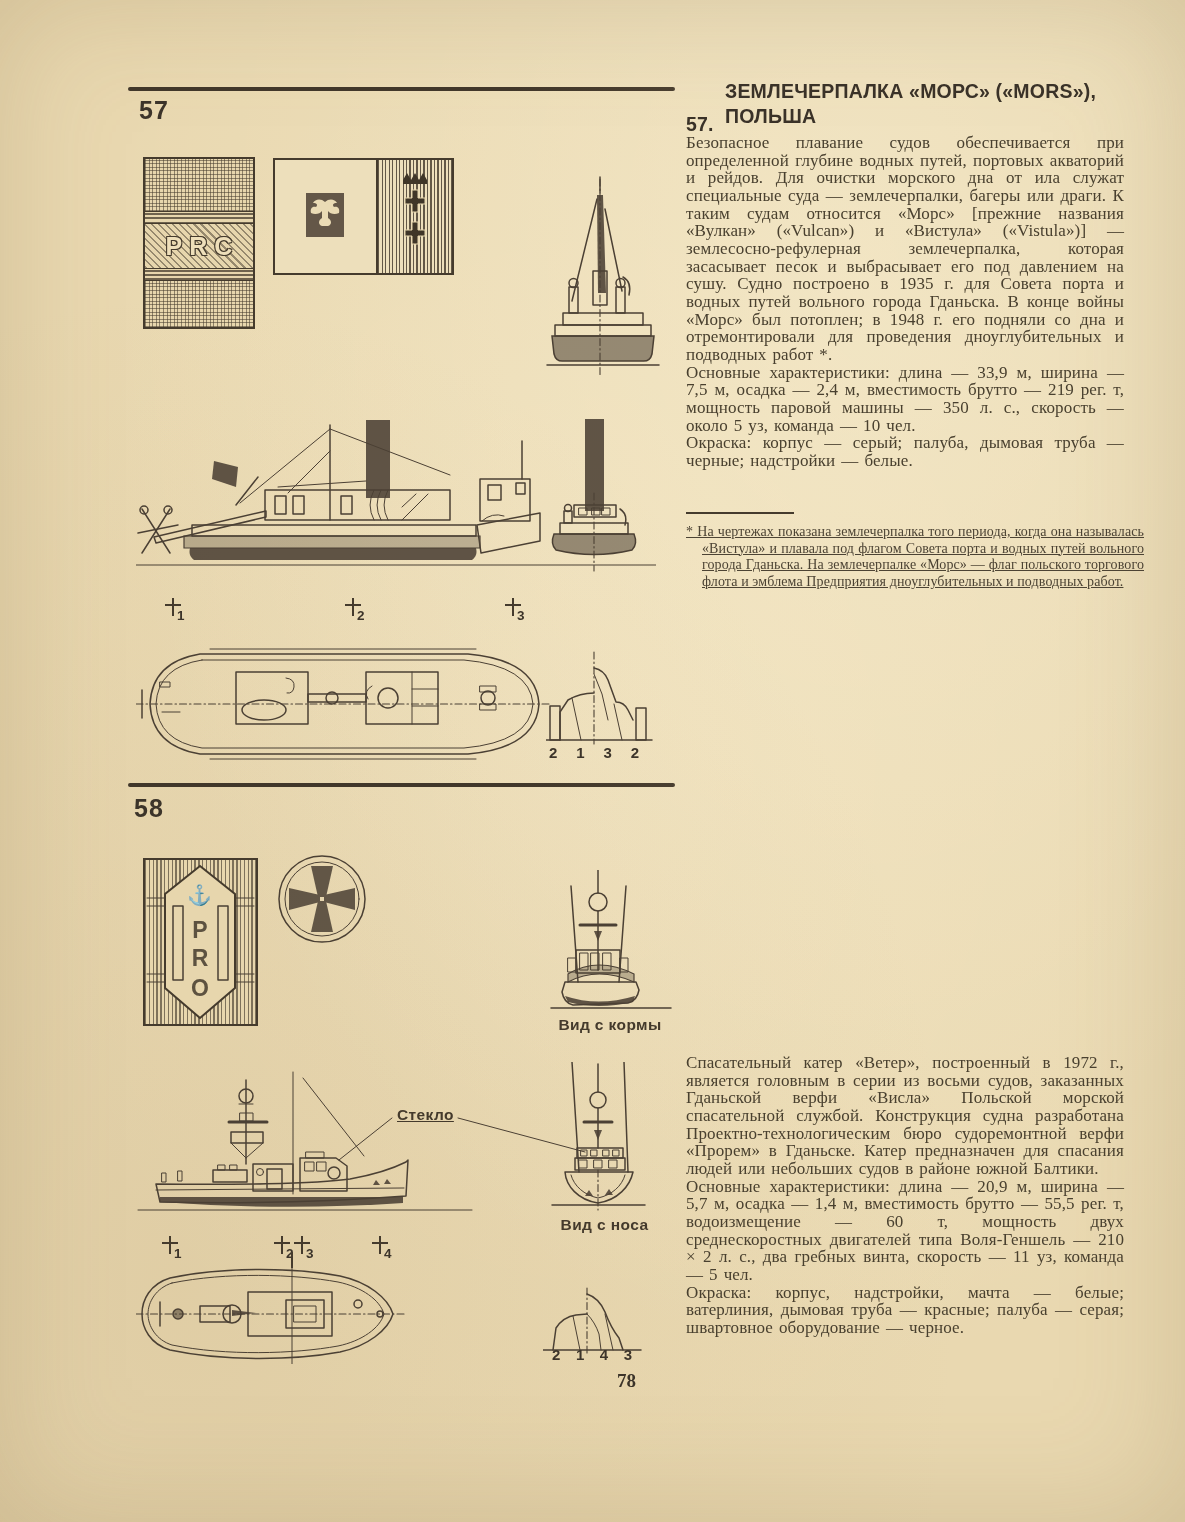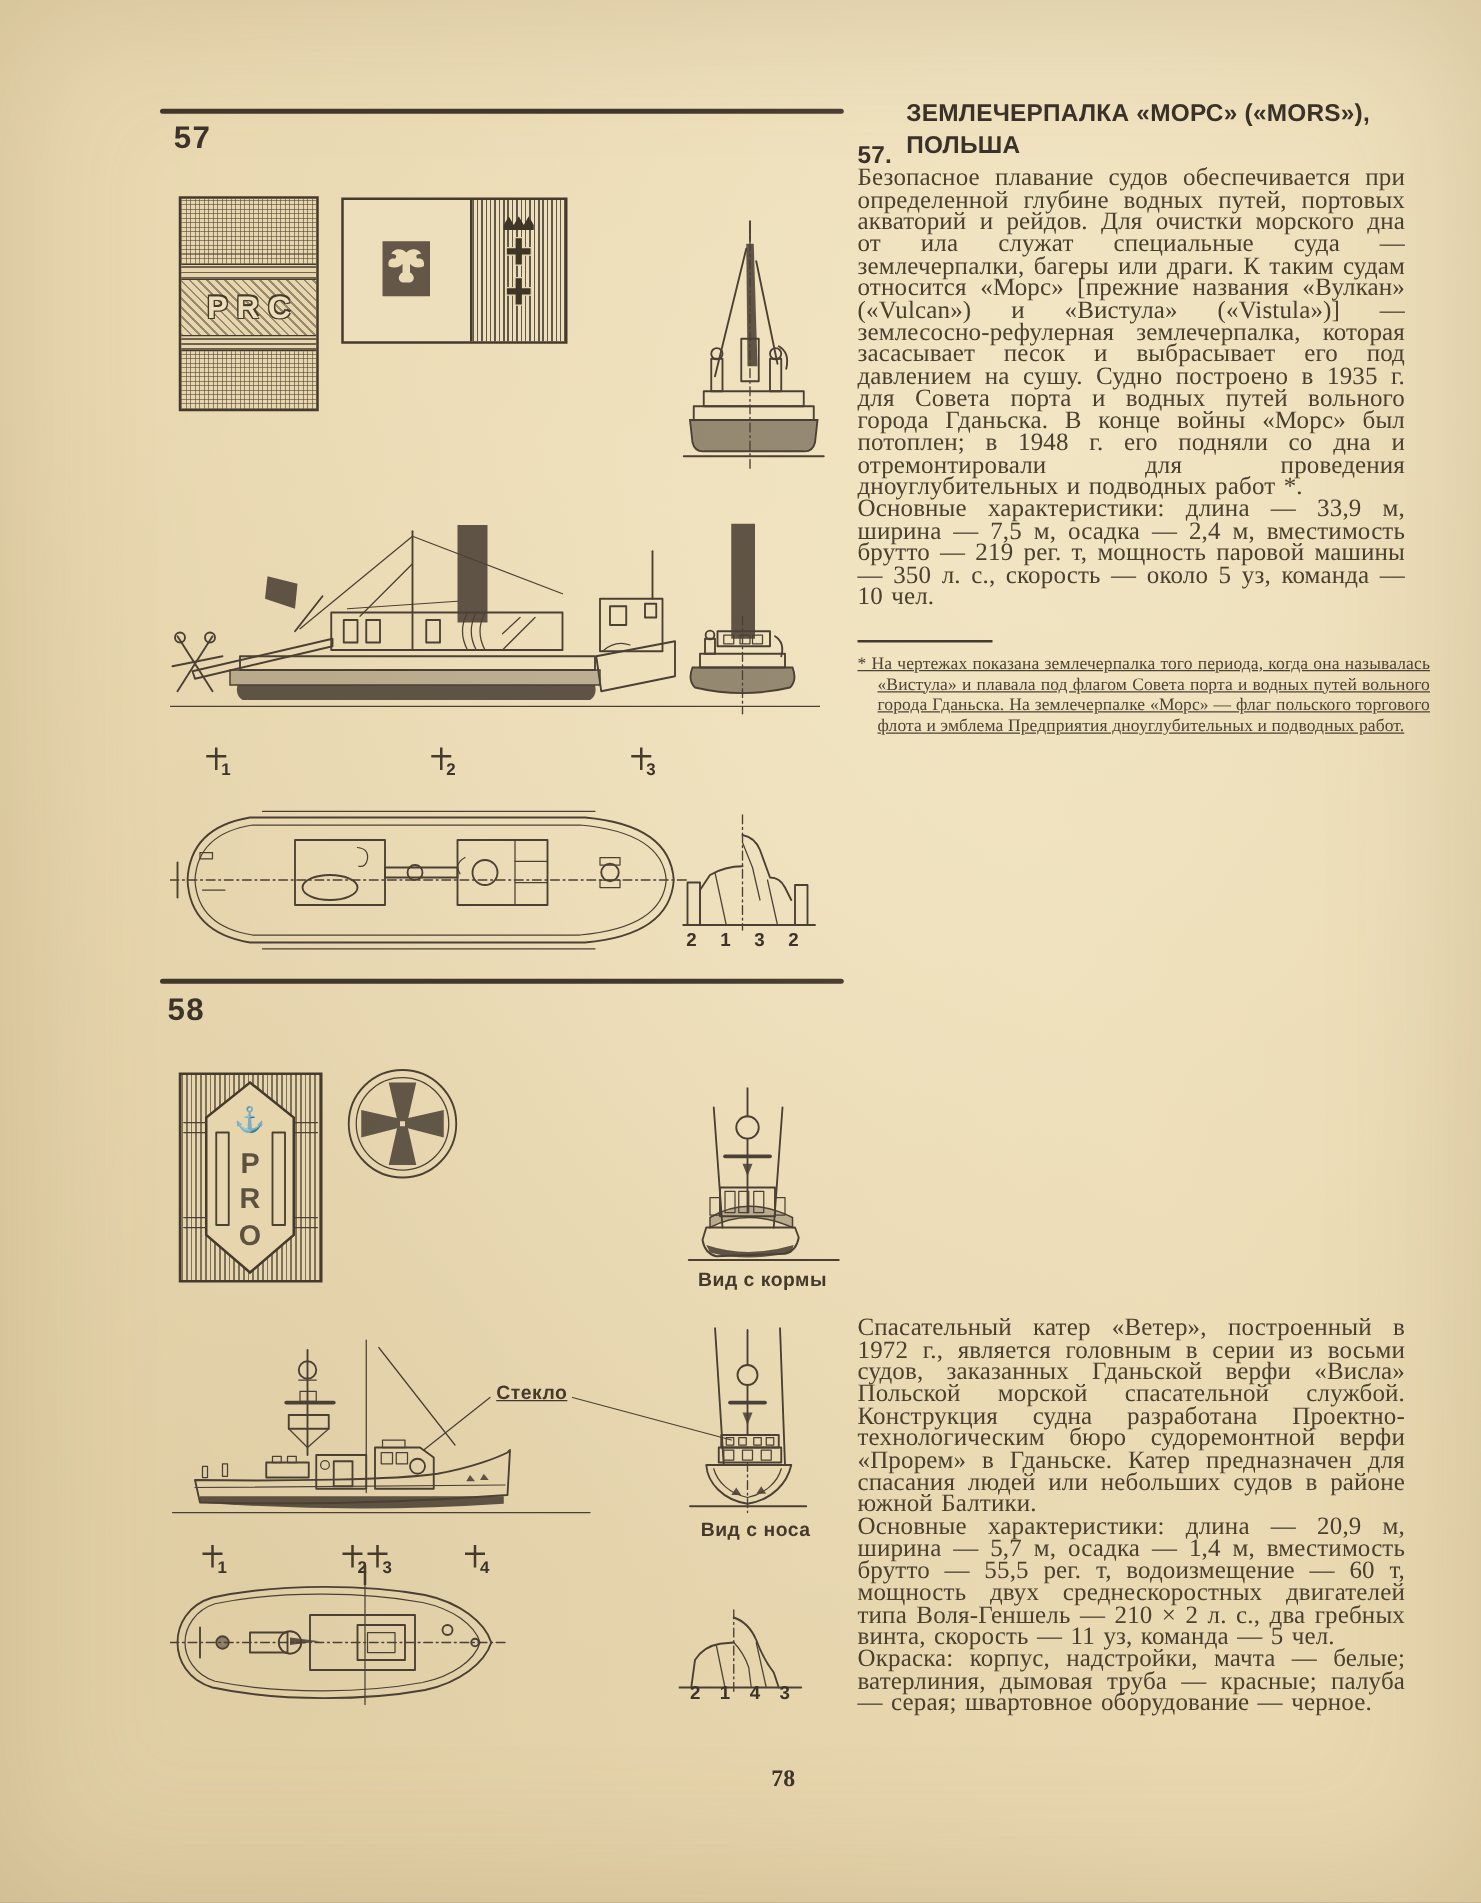--- a/index.html
+++ b/index.html
@@ -12,26 +12,26 @@
       #e9d8b0;
     box-shadow:inset 0 0 120px rgba(140,115,70,.25);
     font-family:"Liberation Serif", serif;color:#4a4134;
   }
   .abs{position:absolute;}
   
   .rule-heavy{height:4px;background:linear-gradient(90deg,#41372a 0 70%, #4a3f30 100%);border-radius:2px;}
   .rule-thin{height:2px;background:#453b2d;}
   
   .sheet-num{font:700 25px "Liberation Sans", sans-serif;color:#3c342a;letter-spacing:1px;}
-  .page-num{font:700 19px "Liberation Serif", serif;color:#3c342a;margin-top:43px;}
+  .page-num{font:700 19px "Liberation Serif", serif;color:#3c342a;}
   
   .heading{display:flex;gap:11px;width:445px;font:700 19.5px/25px "Liberation Sans", sans-serif;
     color:#3a3228;letter-spacing:.2px;}
   .heading .hnum{flex:0 0 28px;margin-top:33px;}
-  .bodytext{width:438px;font-size:20px;line-height:17.65px;text-align:justify;
+  .bodytext{width:438px;font-size:17px;line-height:17.65px;text-align:justify;
     letter-spacing:.12px;word-spacing:1.6px;color:#49402f;}
   .bodytext p{margin:0;}
   .footnote{width:442px;font-size:14px;line-height:16.6px;text-align:justify;
     letter-spacing:.1px;color:#4c4334;padding-left:16px;}
   .footnote p{margin:0;text-indent:-16px;}
   
   .draw-label{font:700 15.5px "Liberation Sans", sans-serif;color:#443a2c;letter-spacing:.4px;text-align:center;}
   
   .fmk{position:absolute;width:24px;height:28px;}
   .fmk .v{position:absolute;left:9px;top:0;width:2px;height:18px;background:#453b2d;}
@@ -415,20 +415,21 @@
     <span class="hnum">57.</span>
     <span>
       <span>ЗЕМЛЕЧЕРПАЛКА «МОРС» («MORS»),</span><br>
       <span>ПОЛЬША</span>
     </span>
   </div>
 
   <div class="abs bodytext" style="left:686px;top:134px;">
     <p>Безопасное плавание судов обеспечивается при определенной глубине водных путей, портовых акваторий и рейдов. Для очистки морского дна от ила служат специальные суда — землечерпалки, багеры или драги. К таким судам относится «Морс» [прежние названия «Вулкан» («Vulcan») и «Вистула» («Vistula»)] — землесосно-рефулерная землечерпалка, которая засасывает песок и выбрасывает его под давлением на сушу. Судно построено в 1935 г. для Совета порта и водных путей вольного города Гданьска. В конце войны «Морс» был потоплен; в 1948 г. его подняли со дна и отремонтировали для проведения дноуглубительных и подводных работ *.</p>
     <p>Основные характеристики: длина — 33,9 м, ширина — 7,5 м, осадка — 2,4 м, вместимость брутто — 219 рег. т, мощность паровой машины — 350 л. с., скорость — около 5 уз, команда — 10 чел.</p>
+    <p>Окраска: корпус — серый; палуба, дымовая труба — черные; надстройки — белые.</p>
   </div>
 
   <div class="abs rule-thin" style="left:686px;top:512px;width:108px;"></div>
   <div class="abs footnote" style="left:686px;top:524px;text-decoration:underline;">
     <p>* На чертежах показана землечерпалка того периода, когда она называлась «Вистула» и плавала под флагом Совета порта и водных путей вольного города Гданьска. На землечерпалке «Морс» — флаг польского торгового флота и эмблема Предприятия дноуглубительных и подводных работ.</p>
   </div>
 
 
   <div class="abs bodytext" style="left:686px;top:1054px;">
     <p>Спасательный катер «Ветер», построенный в 1972 г., является головным в серии из восьми судов, заказанных Гданьской верфи «Висла» Польской морской спасательной службой. Конструкция судна разработана Проектно-технологическим бюро судоремонтной верфи «Прорем» в Гданьске. Катер предназначен для спасания людей или небольших судов в районе южной Балтики.</p>

